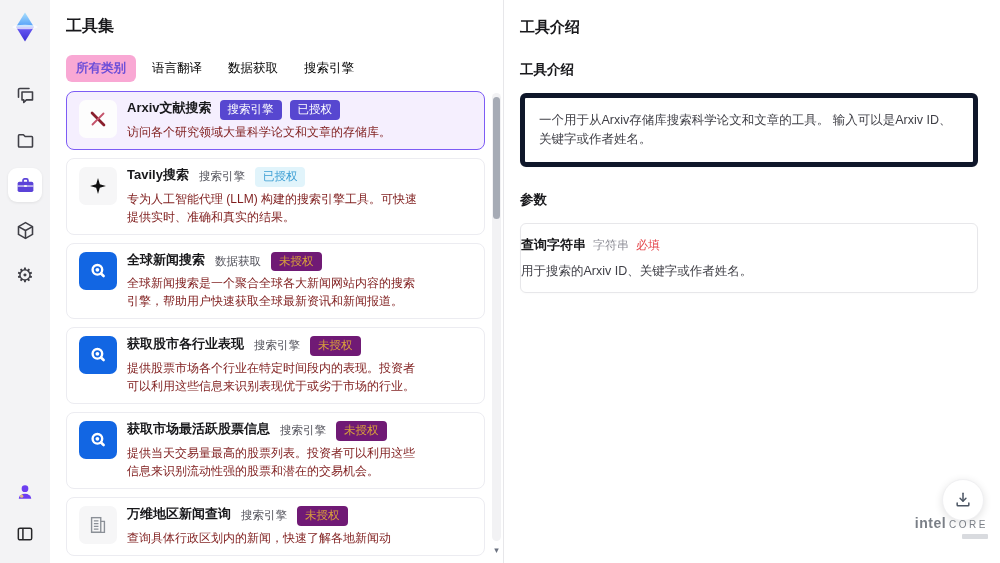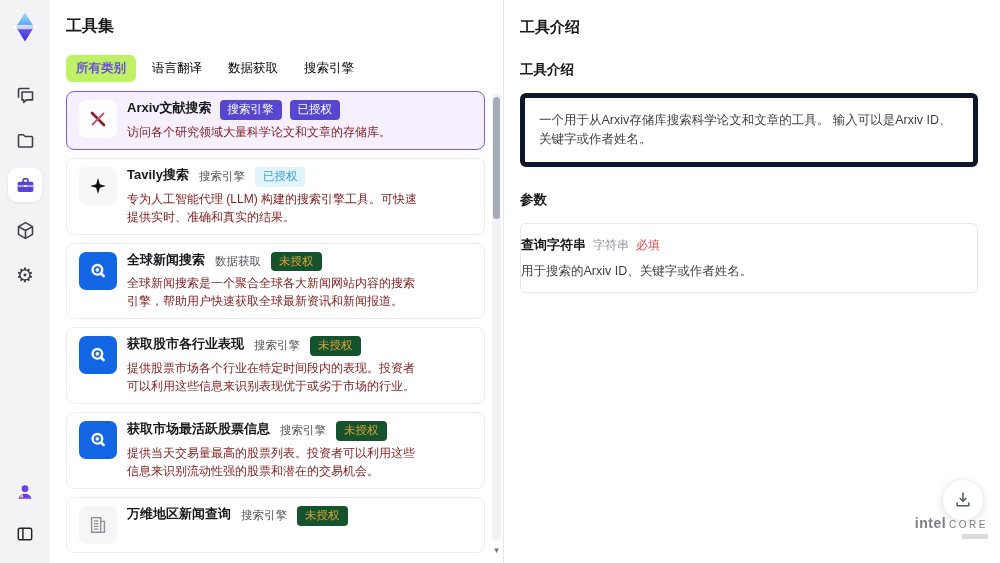--- a/index.html
+++ b/index.html
@@ -13,36 +13,36 @@
   .sb-btn{width:34px;height:34px;border-radius:9px;display:grid;place-items:center;cursor:pointer;border:none;background:transparent;padding:0;}
   .sb-btn.active{background:#ffffff;box-shadow:0 1px 3px rgba(0,0,0,.08);}
   .sb-spacer{flex:1;}
   .sb-bottom{display:flex;flex-direction:column;gap:8px;align-items:center;}
   .gear-glyph{font-size:20px;line-height:1;color:#3f3f46;}
   
   .left-pane{width:453px;flex:none;padding:16px 0 0 16px;display:flex;flex-direction:column;box-sizing:border-box;}
   .page-title{font-size:16px;font-weight:bold;margin:0 0 18px 0;}
   .tabs{display:flex;gap:6px;margin-bottom:9px;}
   .tab{font-size:12.5px;color:#000000;padding:5px 10px;border-radius:6px;cursor:pointer;white-space:nowrap;}
-  .tab.active{background:#bef264;color:#6d4fd8;font-weight:bold;}
+  .tab.active{background:#f9a8d4;color:#6d4fd8;font-weight:bold;}
   .tool-list{position:relative;flex:1;overflow:hidden;padding-right:18px;}
   .card{display:flex;gap:10px;border:1px solid #ececf1;border-radius:8px;background:#fff;
         padding:8px 12px;margin-bottom:8px;cursor:pointer;box-sizing:border-box;}
   .card.selected{background:#f5effe;border:1.5px solid #7d5cf5;}
   .tool-icon{width:38px;height:38px;border-radius:7px;flex:none;display:grid;place-items:center;background:#f6f6f7;overflow:hidden;}
   .tool-icon.blue{background:#1266e3;}
   .tool-icon.white{background:#fdfdfd;}
   .card-main{flex:1;min-width:0;}
   .card-head{display:flex;justify-content:flex-start;align-items:flex-start;gap:8px;}
   .card-title{font-size:13px;font-weight:bold;color:#18181b;line-height:1.3;}
   .tags{display:flex;gap:8px;flex:none;align-items:center;}
   .tag{font-size:11.5px;padding:3px 8px;border-radius:4px;white-space:nowrap;line-height:1.2;}
   .tag.cat{color:#52525b;padding:3px 2px;}
   .tag.auth.authorized{background:#e1f4fb;color:#3c9fd4;}
-  .tag.auth.unauthorized{background:#14532d;color:#d9a23a;}
+  .tag.auth.unauthorized{background:#701a75;color:#d9a23a;}
   .card.selected .tag.cat,.card.selected .tag.auth{background:#5747d0;color:#fff;padding:3px 8px;}
   .card-desc{font-size:12px;color:#7f1d1d;line-height:1.5;margin:3px 0 0 0;max-width:295px;}
   
   .scrollbar{position:absolute;top:2px;right:2px;bottom:22px;width:9px;background:#f2f2f4;border-radius:5px;cursor:pointer;}
   .scroll-thumb{position:absolute;top:4px;left:1px;width:7px;height:122px;background:#a6abb5;border-radius:4px;cursor:grab;}
   .scroll-down{position:absolute;right:2px;bottom:8px;width:9px;text-align:center;font-size:9px;color:#6b7280;cursor:pointer;line-height:1;}
   
   .vdivider{width:1px;background:#e7e7ea;flex:none;}
   .right-pane{flex:1;padding:18px 22px 0 16px;box-sizing:border-box;}
   .rp-title{font-size:15px;font-weight:bold;margin:0 0 24px 0;}
@@ -251,20 +251,21 @@
             </svg>
           </div>
     <div class="card-main">
       <div class="card-head">
         <span class="card-title">万维地区新闻查询</span>
         <span class="tags">
           <span class="tag cat">搜索引擎</span>
           <span class="tag auth unauthorized">未授权</span>
         </span>
       </div>
+      <p class="card-desc">查询具体行政区划内的新闻，快速了解各地新闻动</p>
     </div>
   </div>
 <div class="scrollbar">
         <div class="scroll-thumb"></div>
       </div>
       <div class="scroll-down">▾</div>
     </div>
   </section>
 
   <div class="vdivider"></div>

